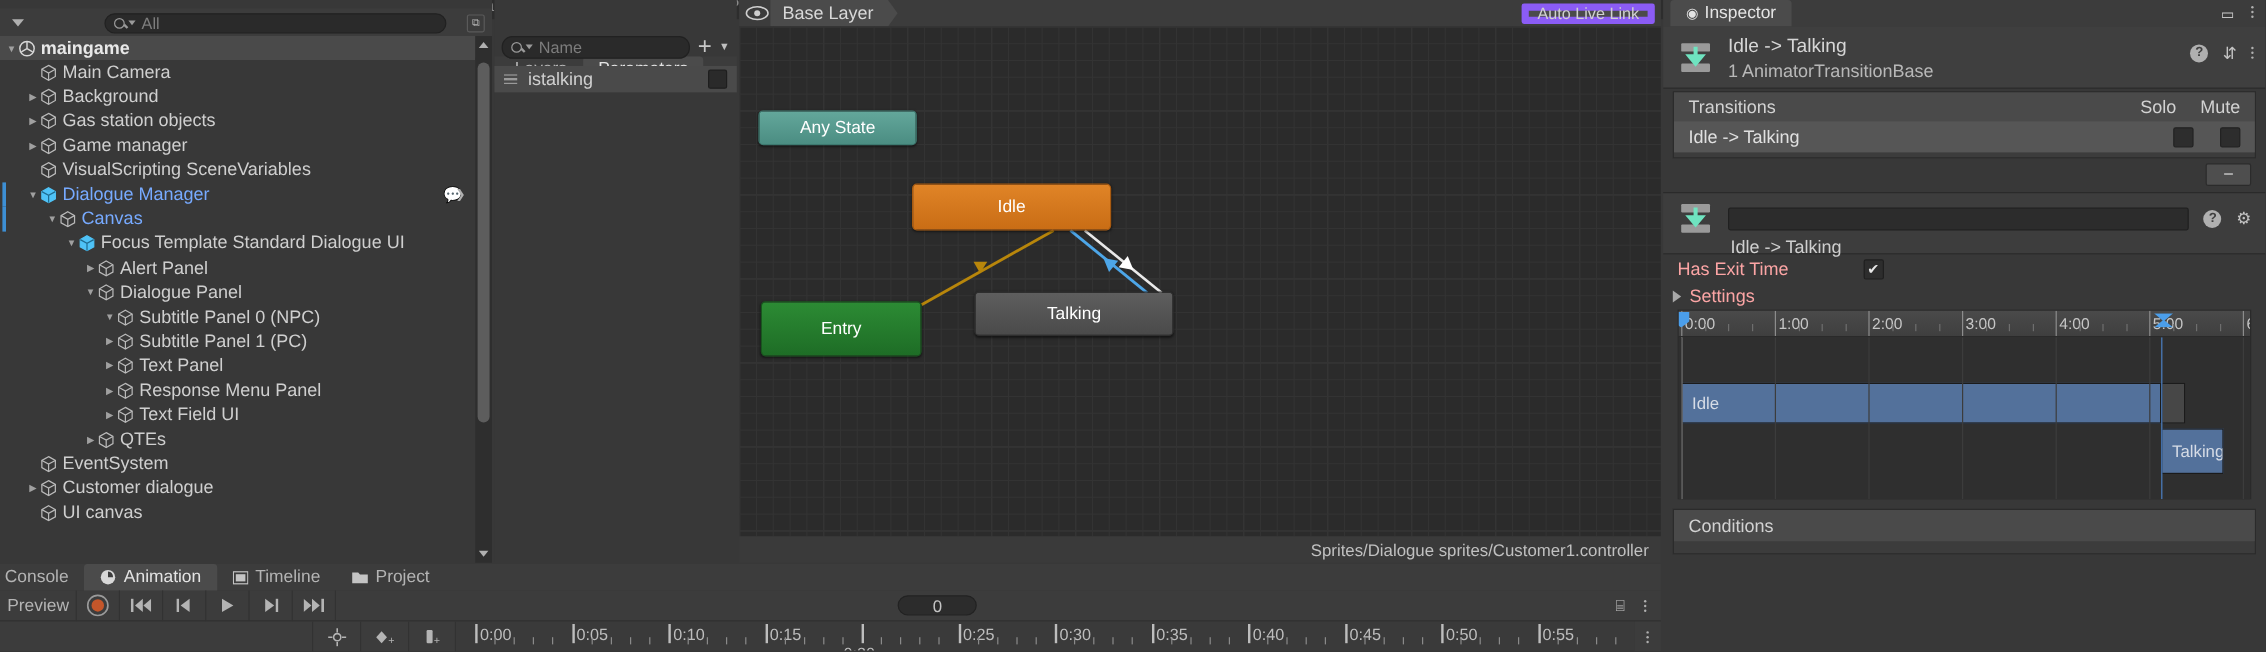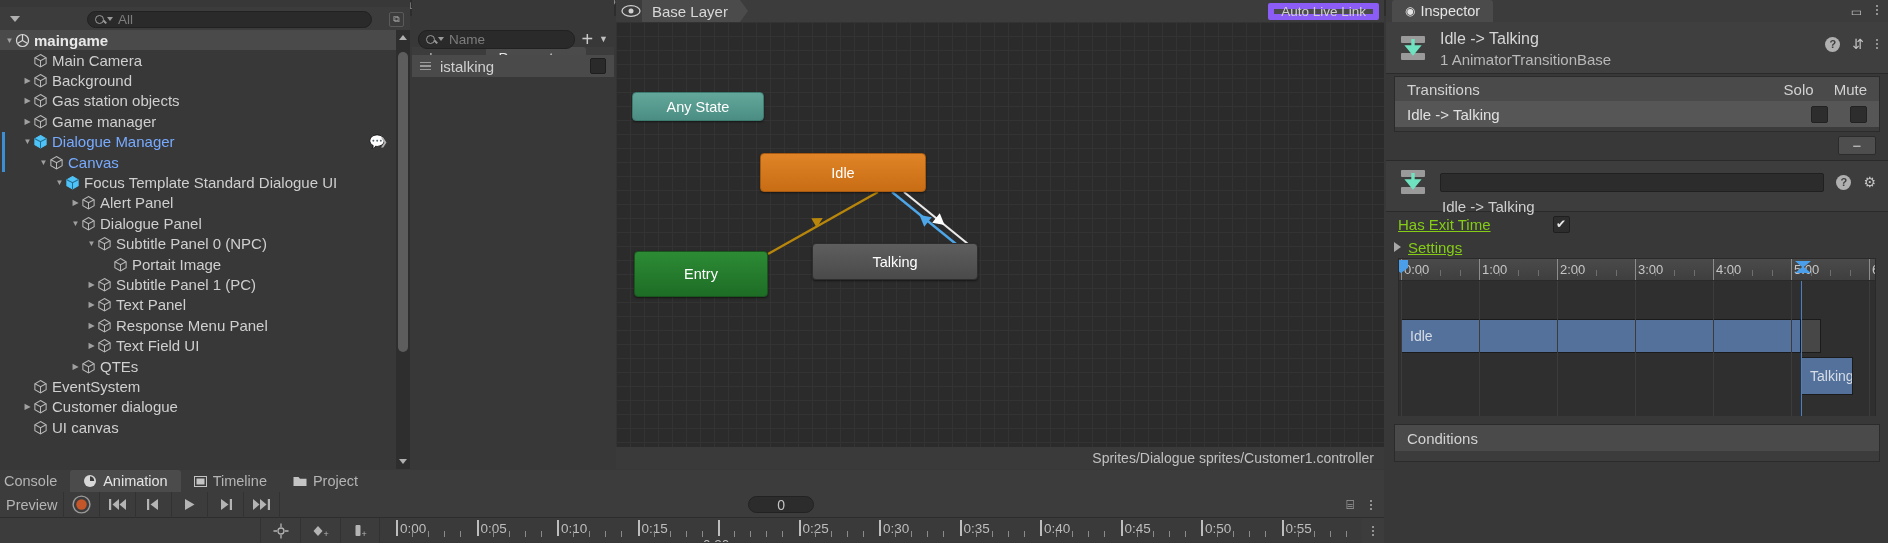--- a/index.html
+++ b/index.html
@@ -114,21 +114,21 @@
             font-size:11px;font-weight:bold;display:flex;align-items:center;justify-content:center;}
   .box { border:1px solid #2b2b2b; background:#3c3c3c; }
   .trans-list-head { height:24px; background:#4a4a4a; display:flex; align-items:center;
                      padding:0 12px; font-size:15px; color:#d2d2d2;}
   .trans-row { height:26px; background:#565656; display:flex; align-items:center; padding:0 12px;
                font-size:15px; color:#e0e0e0;}
   .chk-sq { width:17px;height:17px;background:#2d2d2d;border:1px solid #222; border-radius:2px;}
   .minus-btn { width:38px;height:19px;background:#4e4e4e;border:1px solid #2b2b2b;border-radius:2px;
                display:flex;align-items:center;justify-content:center;color:#cfcfcf;font-size:15px;}
   .name-field { flex:1; height:19px; background:#2c2c2c; border:1px solid #202020; border-radius:2px;}
-  .row-lbl { font-size:15px; color:#84cc16;text-decoration:underline; }
+  .row-lbl { font-size:15px; color:#fca5a5; }
   .chk-on { width:17px;height:17px;background:#2d2d2d;border:1px solid #1f1f1f;border-radius:2px;
             display:flex;align-items:center;justify-content:center;color:#e8e8e8;font-size:12px;}
   .fold-tri { width:0;height:0;border-top:5px solid transparent;border-bottom:5px solid transparent;
               border-left:7px solid #a8a8a8; margin-right:7px;}
   #tl-ruler { height:22px; background:linear-gradient(180deg,#4a4a4a,#3f3f3f);
               border-bottom:1px solid #2a2a2a; position:relative; overflow:hidden;}
   .tl-tick { position:absolute; top:0; height:22px; border-left:1px solid #8c8c8c; }
   .tl-lbl { position:absolute; top:3px; font-size:13px; color:#c6c6c6; white-space:nowrap;}
   .tl-minor { position:absolute; top:11px; height:6px; border-left:1px solid #6e6e6e;}
   #tl-body { background:#2f2f2f; position:relative; overflow:hidden; }
@@ -248,20 +248,28 @@
             <span>Gas station objects</span>
           </div>
           <div class="hrow" style="padding-left: 22px;">
             <span class="tri">▶</span>
             <svg class="cube" viewBox="0 0 16 16">
               <path d="M8 1.6 L14 5 L14 11.4 L8 14.8 L2 11.4 L2 5 Z" fill="none" stroke="#b9b9b9" stroke-width="1.1"></path>
               <path d="M2 5 L8 8.3 L14 5 M8 8.3 L8 14.8" fill="none" stroke="#b9b9b9" stroke-width="1.1"></path>
             </svg>
             <span>Game manager</span>
           </div>
+          <div class="hrow" style="padding-left: 22px;">
+            <span class="tri"></span>
+            <svg class="cube" viewBox="0 0 16 16">
+              <path d="M8 1.6 L14 5 L14 11.4 L8 14.8 L2 11.4 L2 5 Z" fill="none" stroke="#b9b9b9" stroke-width="1.1"></path>
+              <path d="M2 5 L8 8.3 L14 5 M8 8.3 L8 14.8" fill="none" stroke="#b9b9b9" stroke-width="1.1"></path>
+            </svg>
+            <span>VisualScripting SceneVariables</span>
+          </div>
           <div class="hrow sel-bar" style="padding-left: 22px;">
             <span class="tri">▼</span>
             <svg class="cube" viewBox="0 0 16 16">
               <path d="M8 1.6 L14 5 L14 11.4 L8 14.8 L2 11.4 L2 5 Z" fill="#4fc3f7" stroke="#4fc3f7" stroke-width="1.1"></path>
               <path d="M2 5 L8 8.3 L14 5 M8 8.3 L8 14.8" fill="none" stroke="#1f6d92" stroke-width="1.1"></path>
             </svg>
             <span class="blue-txt">Dialogue Manager</span>
             <span style="margin-left: auto; color: rgb(111, 216, 232); font-size: 13px; padding-right: 10px;">💬</span>
             <span style="position: absolute; right: 8px; font-size: 10px; color: rgb(176, 176, 176);">❯</span>
           </div>
@@ -297,28 +305,20 @@
             </svg>
             <span>Dialogue Panel</span>
           </div>
           <div class="hrow" style="padding-left: 86px;">
             <span class="tri">▼</span>
             <svg class="cube" viewBox="0 0 16 16">
               <path d="M8 1.6 L14 5 L14 11.4 L8 14.8 L2 11.4 L2 5 Z" fill="none" stroke="#b9b9b9" stroke-width="1.1"></path>
               <path d="M2 5 L8 8.3 L14 5 M8 8.3 L8 14.8" fill="none" stroke="#b9b9b9" stroke-width="1.1"></path>
             </svg>
             <span>Subtitle Panel 0 (NPC)</span>
-          </div>
-          <div class="hrow" style="padding-left: 102px;">
-            <span class="tri"></span>
-            <svg class="cube" viewBox="0 0 16 16">
-              <path d="M8 1.6 L14 5 L14 11.4 L8 14.8 L2 11.4 L2 5 Z" fill="none" stroke="#b9b9b9" stroke-width="1.1"></path>
-              <path d="M2 5 L8 8.3 L14 5 M8 8.3 L8 14.8" fill="none" stroke="#b9b9b9" stroke-width="1.1"></path>
-            </svg>
-            <span>Portait Image</span>
           </div>
           <div class="hrow" style="padding-left: 86px;">
             <span class="tri">▶</span>
             <svg class="cube" viewBox="0 0 16 16">
               <path d="M8 1.6 L14 5 L14 11.4 L8 14.8 L2 11.4 L2 5 Z" fill="none" stroke="#b9b9b9" stroke-width="1.1"></path>
               <path d="M2 5 L8 8.3 L14 5 M8 8.3 L8 14.8" fill="none" stroke="#b9b9b9" stroke-width="1.1"></path>
             </svg>
             <span>Subtitle Panel 1 (PC)</span>
           </div>
           <div class="hrow" style="padding-left: 86px;">

